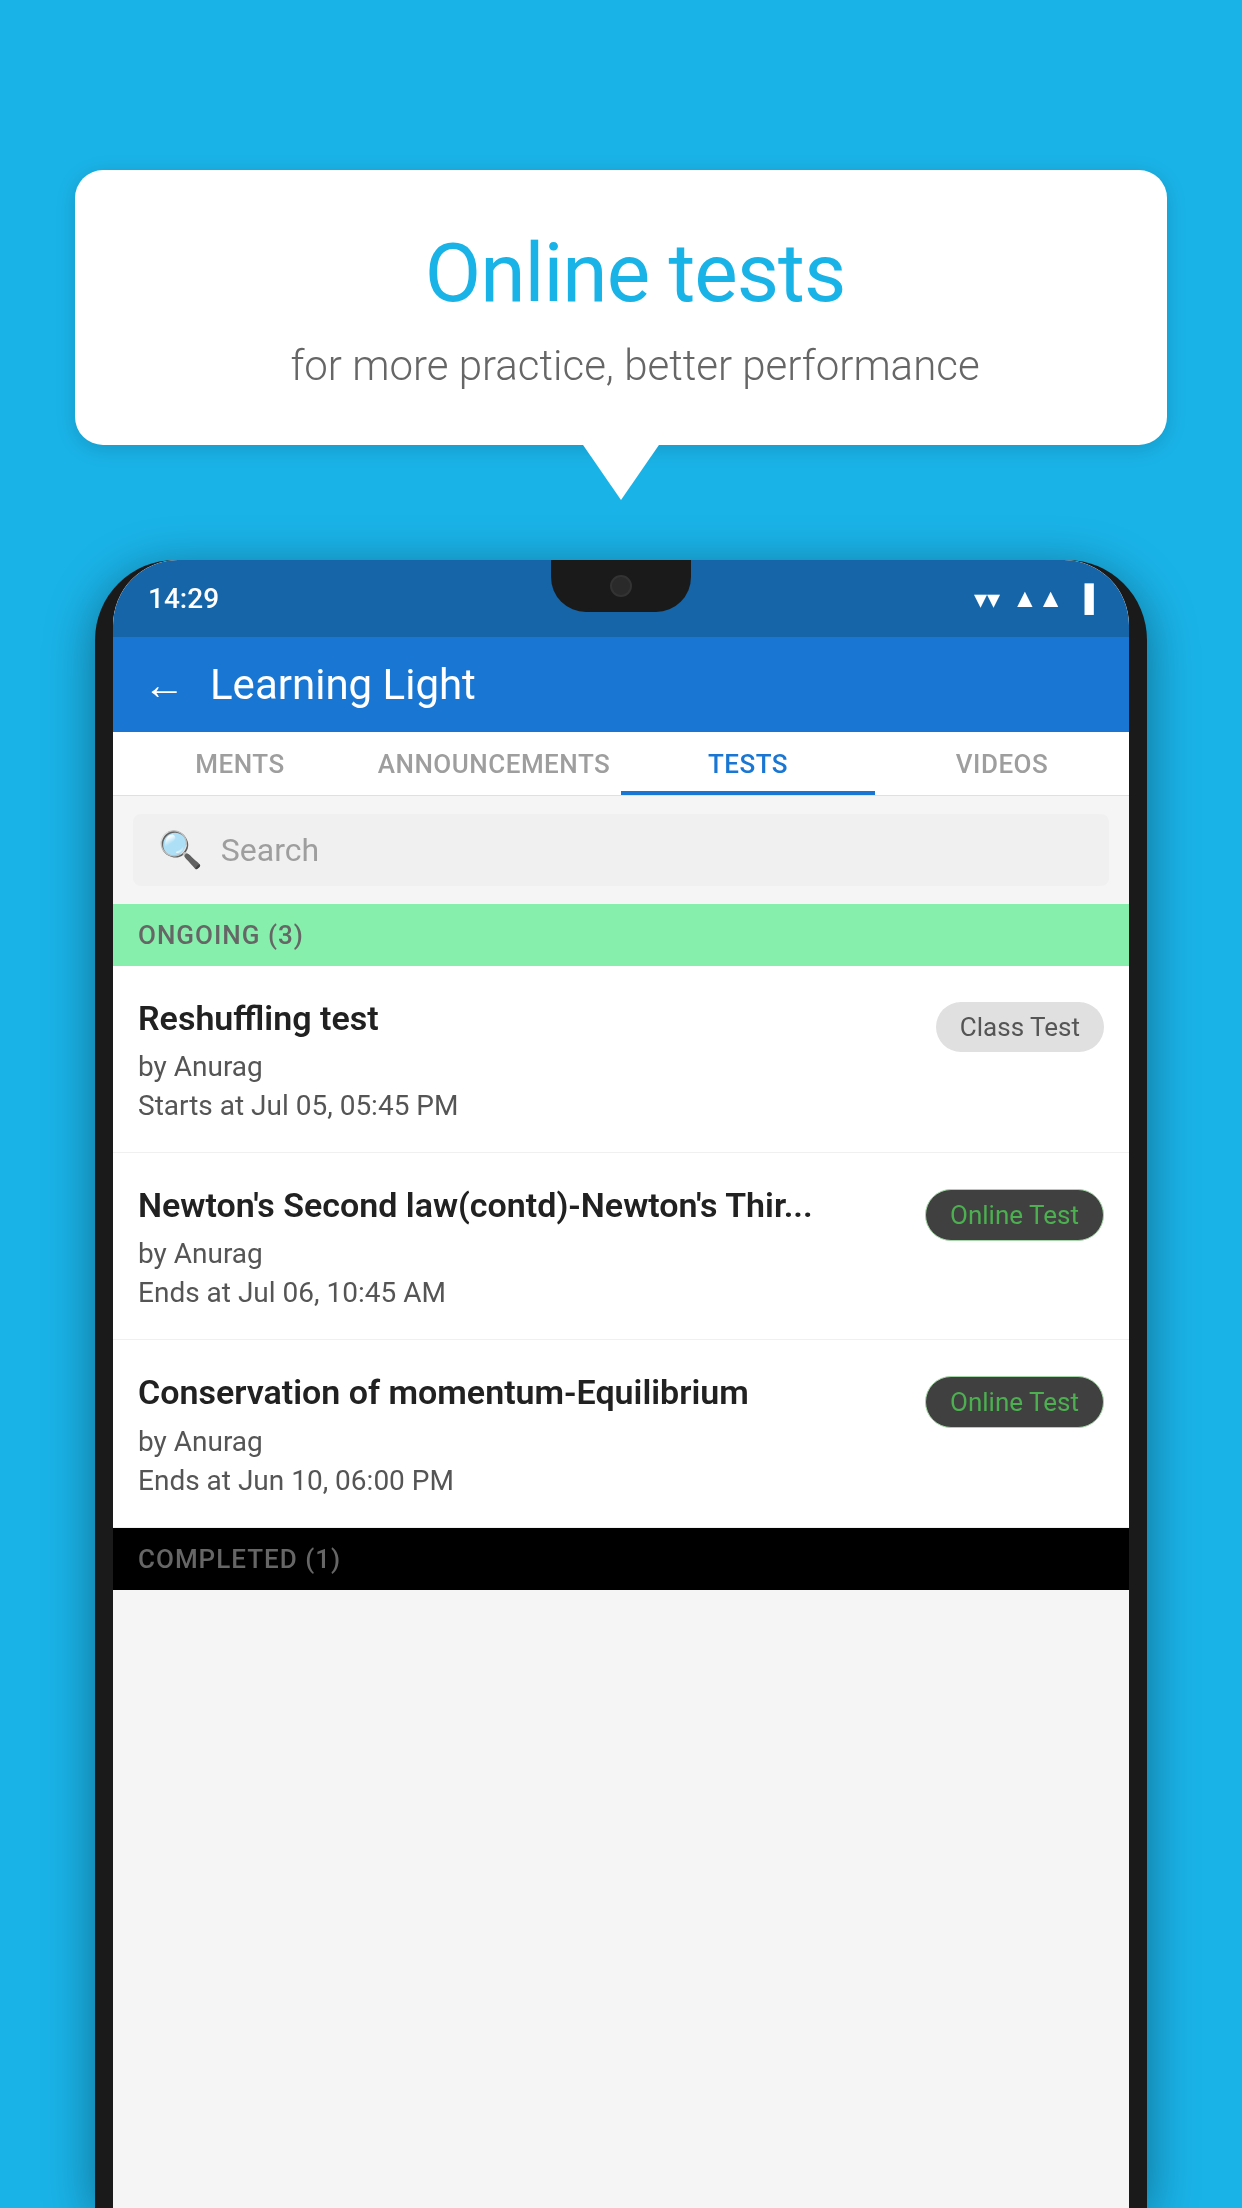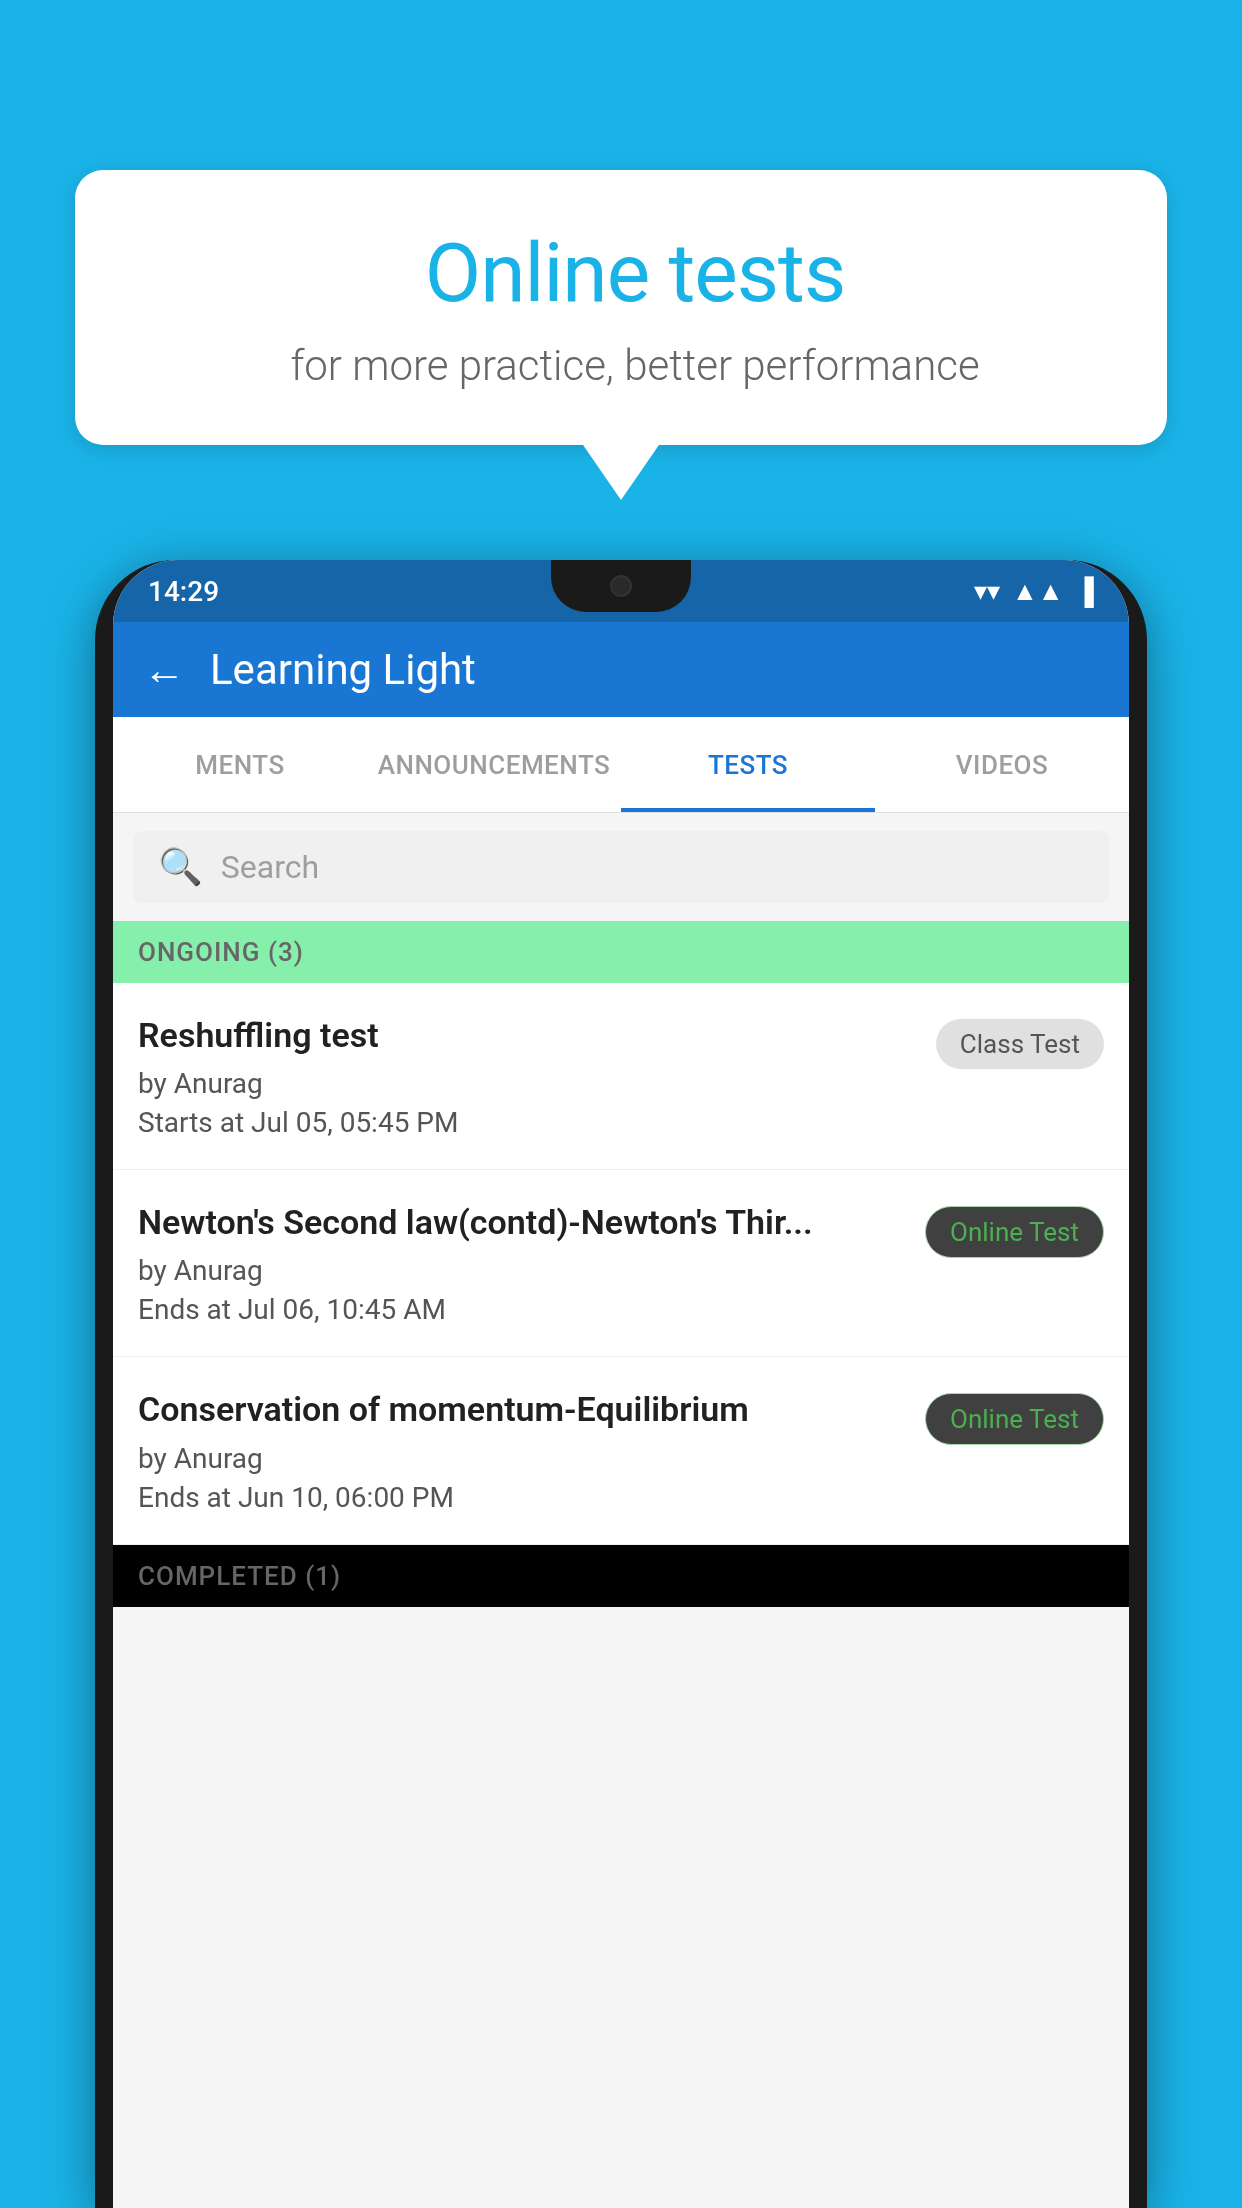--- a/index.html
+++ b/index.html
@@ -72,21 +72,21 @@
       right: 18px;
       bottom: 0;
       background: #f5f5f5;
       border-radius: 65px 65px 0 0;
       overflow: hidden;
     }
 
     
     .status-bar {
       background: #1565a8;
-      height: 62px;
+      height: 77px;
       display: flex;
       align-items: center;
       justify-content: space-between;
       padding: 0 35px;
       border-radius: 65px 65px 0 0;
     }
     .status-time {
       color: white;
       font-size: 28px;
       font-weight: 500;
@@ -140,21 +140,21 @@
     }
     .app-title {
       color: white;
       font-size: 42px;
       font-weight: 400;
     }
 
     
     .tab-bar {
       background: white;
-      height: 96px;
+      height: 64px;
       display: flex;
       align-items: stretch;
       border-bottom: 1px solid #e0e0e0;
       overflow: hidden;
     }
     .tab-item {
       flex: 1;
       display: flex;
       align-items: center;
       justify-content: center;

